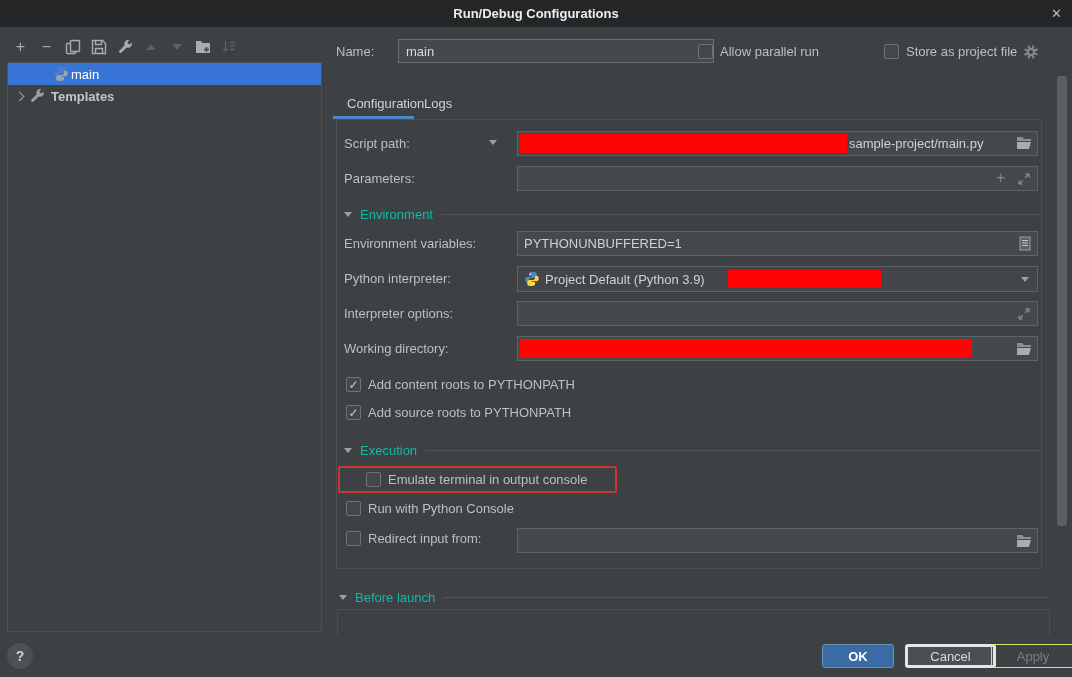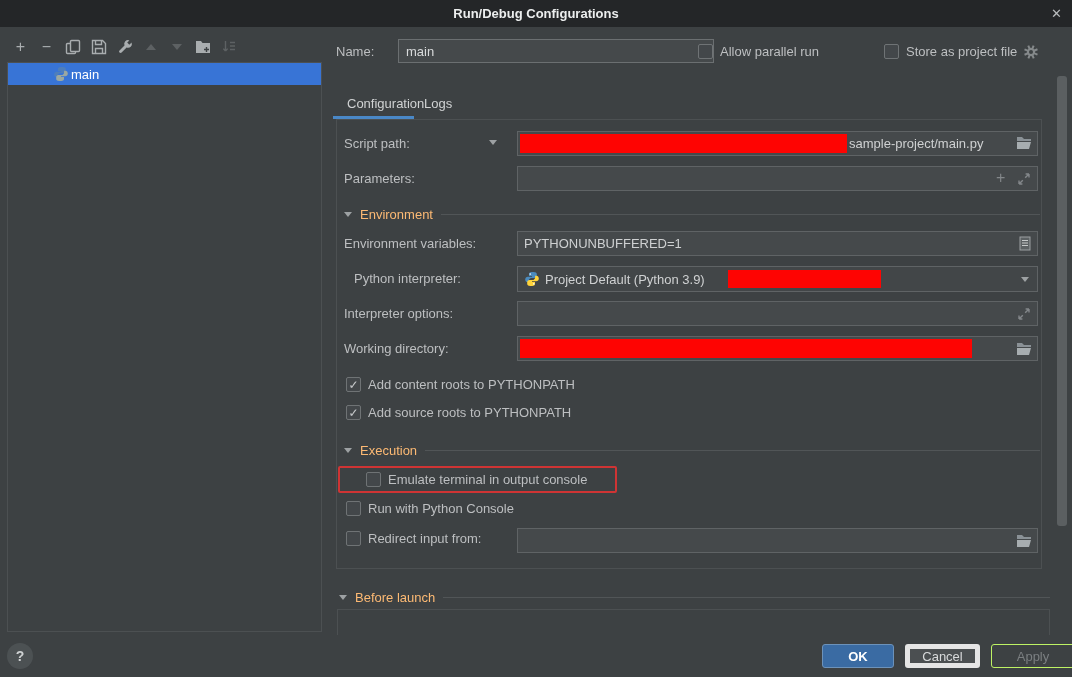--- a/index.html
+++ b/index.html
@@ -45,35 +45,35 @@
   
   .tab { position:absolute; top:96px; color:#d0d2d3; }
   .tab-underline { position:absolute; left:333px; top:116px; width:81px; height:3px; background:#4a88c7; }
 
   
   .panel { position:absolute; left:336px; top:119px; width:706px; height:450px; border:1px solid #4c5052; }
   .field { position:absolute; left:517px; width:521px; height:25px; background:#45494b;
     border:1px solid #5f6365; display:flex; align-items:center; padding:0 6px; color:#cfd1d2; }
   .redact { background:#fe0402; position:absolute; top:2px; bottom:2px; }
   .combo-arrow { width:0;height:0;border-left:4.5px solid transparent;border-right:4.5px solid transparent;border-top:5px solid #9da1a3; }
-  .sec-head { position:absolute; left:344px; right:32px; height:16px; display:flex; align-items:center; gap:8px; color:#fdba74; }
+  .sec-head { position:absolute; left:344px; right:32px; height:16px; display:flex; align-items:center; gap:8px; color:#14b8a6; }
   .sec-head .rule { flex:1; height:1px; background:#515557; }
   .ficon { position:absolute; display:flex; align-items:center; justify-content:center; }
   .hl-red { position:absolute; left:338px; top:466px; width:279px; height:27px; border:2px solid #cf3434; border-radius:2px; }
 
   
   .bl-box { position:absolute; left:337px; top:609px; width:713px; height:26px; border:1px solid #4c5052; border-bottom:none; }
 
   
   .scroll-thumb { position:absolute; left:1057px; top:76px; width:10px; height:450px; background:#5b5f61; border-radius:3px; }
 
   
   .btn { position:absolute; top:644px; height:24px; border-radius:3px; display:flex; align-items:center; justify-content:center; cursor:default; }
   .btn.ok     { left:822px; width:72px; background:#3a6ba3; border:1px solid #6c92ba; color:#fff; font-weight:bold; }
-  .btn.cancel { left:905px; width:75px; background:#4b4f51; border:5px solid #e5e5e5; color:#d8dadb; }
+  .btn.cancel { left:905px; width:91px; background:#4b4f51; border:3px solid #e5e5e5; color:#d8dadb; }
   .btn.apply  { left:991px; width:84px; background:transparent; border:1px solid #bef264; color:#7b7f81; }
   .help { position:absolute; left:7px; top:643px; width:26px; height:26px; border-radius:50%;
     background:#4c5153; color:#ced1d2; display:flex; align-items:center; justify-content:center; font-weight:bold; font-size:14px; }
 </style>
 </head>
 <body>
 
 <div class="titlebar">
   <div class="title">Run/Debug Configurations</div>
   <div class="close">✕</div>
@@ -118,20 +118,27 @@
   </div>
 </div>
 
 <div class="tree-panel">
   <div class="trow selected" style="padding-left:45px; gap:2px;">
     <svg class="ic16 faded" viewBox="0 0 16 16">
       <path fill="#4b8bbe" d="M7.9 1C6.2 1 5 1.7 5 3v1.9h3v.8H3.8C2.3 5.7 1.2 6.8 1.2 8.5c0 1.6 1 2.8 2.5 2.8h1.2V9.6C4.9 8.2 6.1 7 7.5 7h3.1c1.2 0 2.2-1 2.2-2.2V3c0-1.3-1.3-2-3-2H7.9z"></path>
       <path fill="#ffd43b" d="M8.1 15c1.7 0 2.9-.7 2.9-2v-1.9H8v-.8h4.2c1.5 0 2.6-1.1 2.6-2.8 0-1.6-1-2.8-2.5-2.8h-1.2v1.7c0 1.4-1.2 2.6-2.6 2.6H5.4c-1.2 0-2.2 1-2.2 2.2V13c0 1.3 1.3 2 3 2h1.9z"></path>
     </svg>
     <span>main</span>
+  </div>
+  <div class="trow" style="padding-left:8px; gap:6px;">
+    <span class="chev right"></span>
+    <svg class="ic16" viewBox="0 0 16 16">
+      <path fill="#9da1a3" d="M14.6 3.6a3.8 3.8 0 0 1-5 4.9l-5 5c-.6.6-1.5.6-2.1 0-.6-.6-.6-1.5 0-2.1l5-5a3.8 3.8 0 0 1 4.9-5L10.2 3.6l2.1 2.1 2.3-2.1z"></path>
+    </svg>
+    <span class="lbl-b">Templates</span>
   </div>
 </div>
 
 <span class="lab" style="left:336px; top:44px;">Name:</span>
 <input class="name-input" value="main" style="">
 
 <div class="cbrow" style="left:698px; top:44px;">
   <span class="cbx"></span>
   <span>Allow parallel run</span>
 </div>
@@ -191,21 +198,21 @@
 <div class="field" style="top:231px;">
   <span>PYTHONUNBUFFERED=1</span>
   <div class="ficon" style="left:501px; top:4px; position:absolute;">
     <svg width="12" height="15" viewBox="0 0 12 15">
         <rect x="1" y="1" width="10" height="13" fill="#5c6163" stroke="#9ba0a2"></rect>
         <path d="M3 4.5h6M3 7h6M3 9.5h6" stroke="#c6c9ca" stroke-width="1.2"></path>
       </svg>
   </div>
 </div>
 
-<span class="lab" style="left:344px; top:271px;margin-left:10px;">Python interpreter:</span>
+<span class="lab" style="left:344px; top:271px;">Python interpreter:</span>
 <div class="field" style="top:266px; height:26px; background:#424648;">
   <svg class="ic16" viewBox="0 0 16 16" style="margin-right:5px;">
     <path fill="#4b8bbe" d="M7.9 1C6.2 1 5 1.7 5 3v1.9h3v.8H3.8C2.3 5.7 1.2 6.8 1.2 8.5c0 1.6 1 2.8 2.5 2.8h1.2V9.6C4.9 8.2 6.1 7 7.5 7h3.1c1.2 0 2.2-1 2.2-2.2V3c0-1.3-1.3-2-3-2H7.9z"></path>
     <circle cx="6.2" cy="3.1" r=".8" fill="#f5f7f7"></circle>
     <path fill="#ffd43b" d="M8.1 15c1.7 0 2.9-.7 2.9-2v-1.9H8v-.8h4.2c1.5 0 2.6-1.1 2.6-2.8 0-1.6-1-2.8-2.5-2.8h-1.2v1.7c0 1.4-1.2 2.6-2.6 2.6H5.4c-1.2 0-2.2 1-2.2 2.2V13c0 1.3 1.3 2 3 2h1.9z"></path>
     <circle cx="9.8" cy="12.9" r=".8" fill="#f5f7f7"></circle>
   </svg>
   <span>Project Default (Python 3.9)</span>
   <div class="redact" style="left:210px; top:3px; bottom:3px; width:153px;"></div>
   <div class="ficon" style="left:503px; top:10px; position:absolute;">

